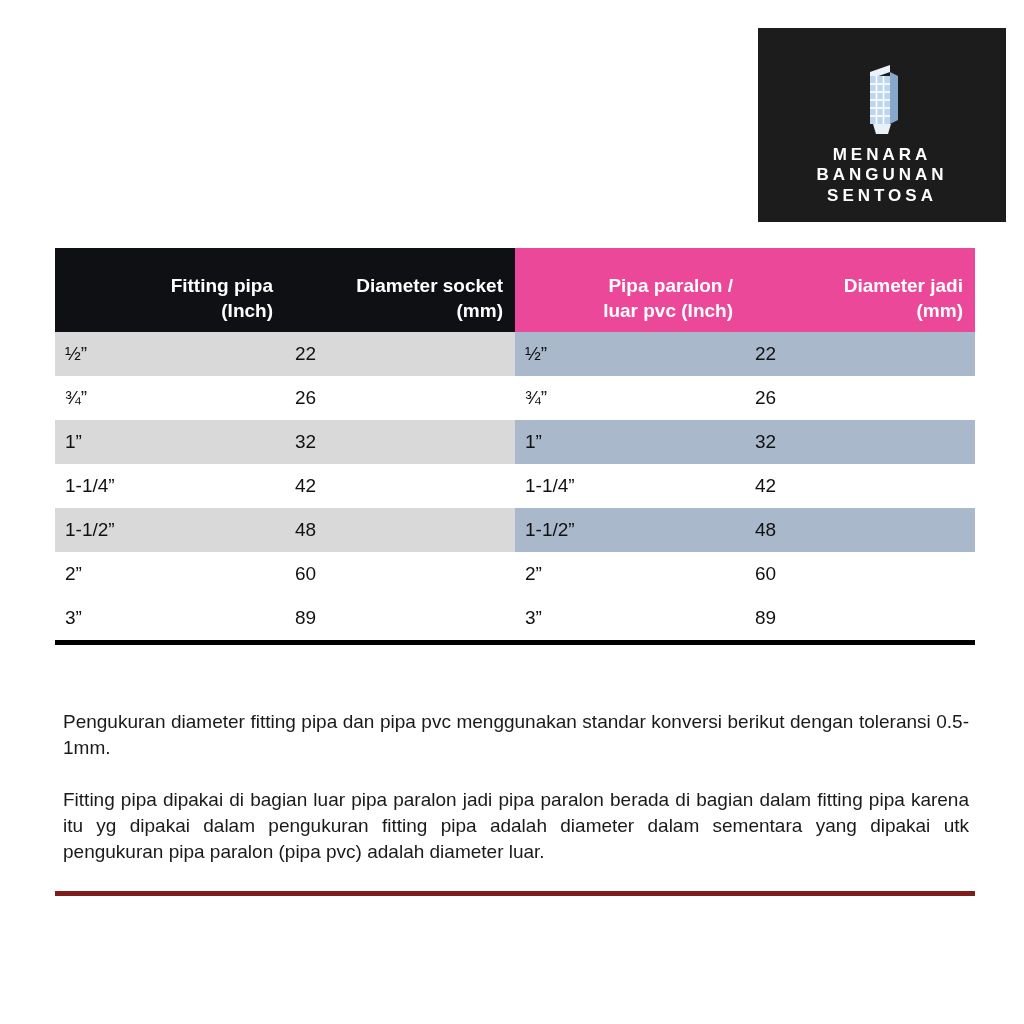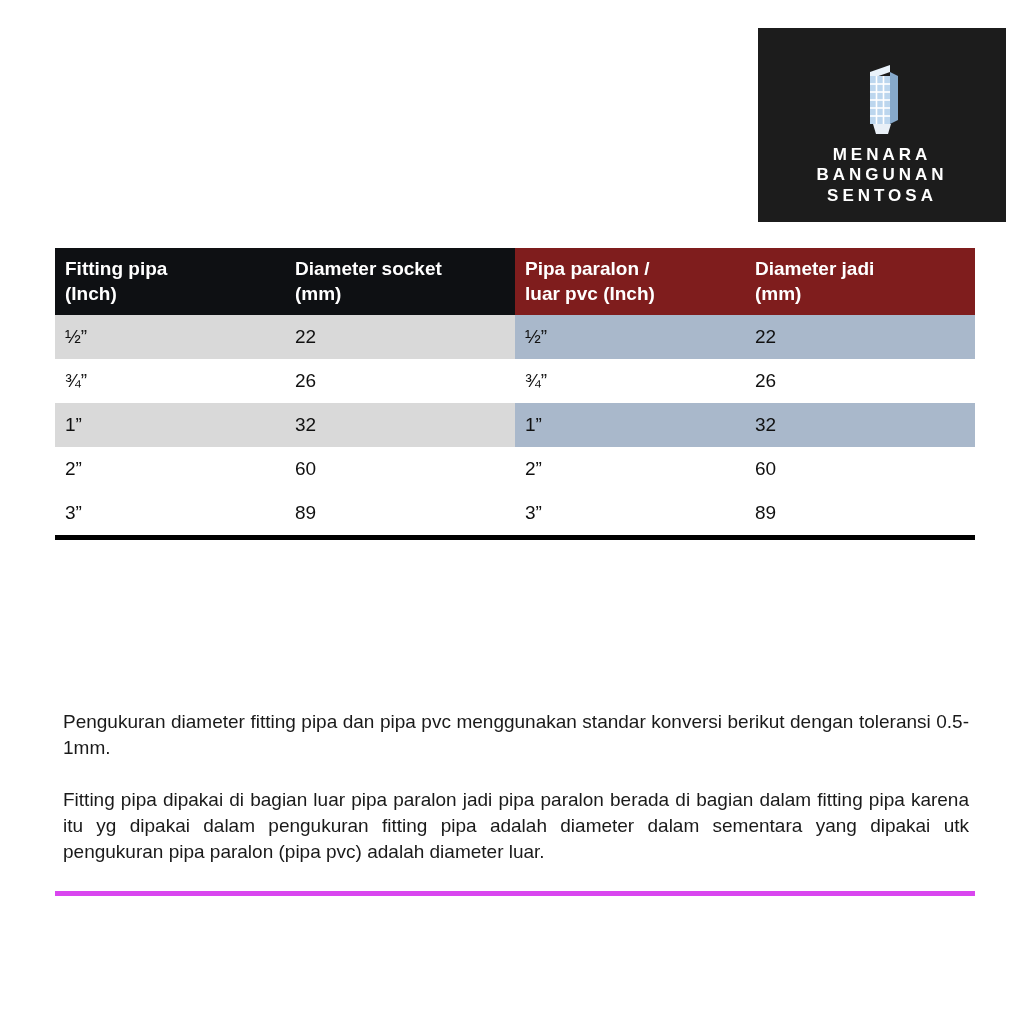--- a/index.html
+++ b/index.html
@@ -19,37 +19,37 @@
     letter-spacing: 4px; text-align: center; white-space: nowrap;
   }
 
   
   .table-wrap { position: absolute; left: 55px; top: 248px; width: 920px; }
   table.conv {
     width: 100%; border-collapse: collapse; table-layout: fixed;
     border-bottom: 5px solid #000000;
   }
   table.conv th {
-    color: #ffffff; text-align: left; vertical-align: top;
+    color: #ffffff; text-align: right; vertical-align: top;
     font-size: 19px; font-weight: bold; line-height: 1.3;
-    padding: 9px 12px 9px 10px;
+    padding: 26px 12px 9px 10px;
   }
   th.hdr-left  { background: #0e1013; }
-  th.hdr-right { background: #7f1d1d; }
+  th.hdr-right { background: #ec4899; }
   table.conv td {
     font-size: 19px; color: #111111; padding: 11px 12px 11px 10px;
     background: #ffffff;
   }
   tr.shaded td.side-left  { background: #d9d9d9; }
   tr.shaded td.side-right { background: #a9b8cb; }
 
   
   .notes {
     position: absolute; left: 55px; top: 669px; width: 920px;
-    border-bottom: 5px solid #d946ef;
+    border-bottom: 5px solid #7f1d1d;
     padding: 40px 6px 22px 8px;
   }
   .notes p {
     font-size: 19px; line-height: 26px; color: #1a1a1a;
     text-align: justify; margin-bottom: 26px;
   }
   .notes p:last-child { margin-bottom: 4px; }
 </style>
 </head>
 <body>
@@ -112,20 +112,32 @@
           <td class="side-right">¾”</td>
           <td class="side-right">26</td>
         </tr>
         <tr class="shaded">
           <td class="side-left">1”</td>
           <td class="side-left">32</td>
           <td class="side-right">1”</td>
           <td class="side-right">32</td>
         </tr>
         <tr>
+          <td class="side-left">1-1/4”</td>
+          <td class="side-left">42</td>
+          <td class="side-right">1-1/4”</td>
+          <td class="side-right">42</td>
+        </tr>
+        <tr class="shaded">
+          <td class="side-left">1-1/2”</td>
+          <td class="side-left">48</td>
+          <td class="side-right">1-1/2”</td>
+          <td class="side-right">48</td>
+        </tr>
+        <tr>
           <td class="side-left">2”</td>
           <td class="side-left">60</td>
           <td class="side-right">2”</td>
           <td class="side-right">60</td>
         </tr>
         <tr>
           <td class="side-left">3”</td>
           <td class="side-left">89</td>
           <td class="side-right">3”</td>
           <td class="side-right">89</td>

